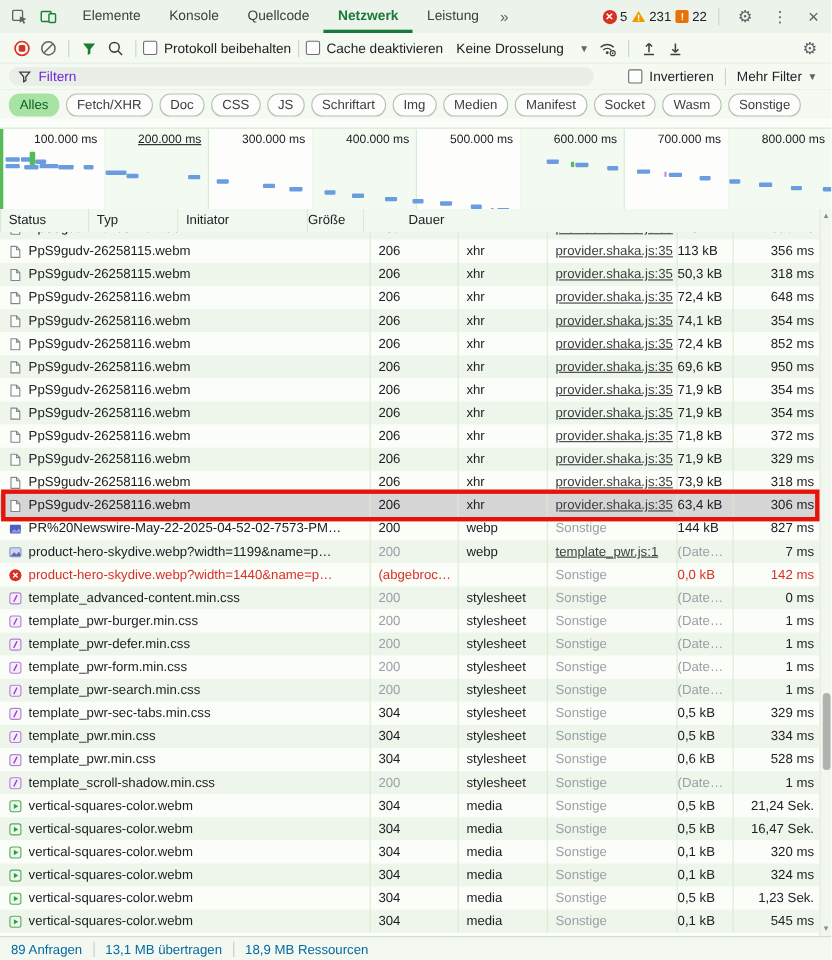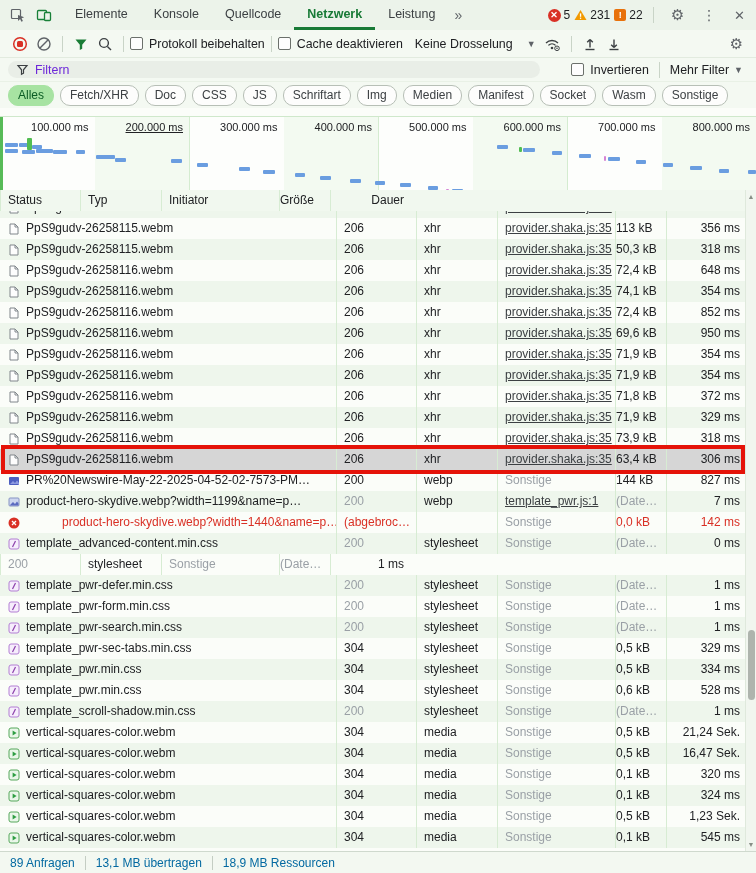--- a/index.html
+++ b/index.html
@@ -73,21 +73,21 @@
   .sort-ic{margin-left:auto;margin-right:6px;font-size:8px;color:#5f6368;}
   .rows{left:0;top:211px;width:745px;height:640px;background:#fbfdf9;overflow:hidden;}
   .row{display:flex;height:21px;background:#fbfdf9;}
   .row.alt{background:#eef6ec;}
   .row.sel{background:#d6d6d6;}
   .row .c-name{font-size:12px;}
   .nm-text{overflow:hidden;white-space:nowrap;flex:1;}
   .ric{width:12px;height:12px;margin-right:6px;flex:none;display:flex;align-items:center;justify-content:center;}
   .muted{color:#9aa0a6;}
   .link{text-decoration:underline;color:#3c4043;}
-  .row.err .cell,.row.err .nm-text{color:#d93025;gap:36px;}
+  .row.err .cell,.row.err .nm-text{color:#d93025;}
   .row.err .muted{color:#9aa0a6;}
   .partialwrap{height:7px;overflow:hidden;}
   .partialwrap .row{margin-top:-14px;}
 
   
   .hl-box{left:1px;top:445px;width:736px;height:21px;border:4px solid #e51309;pointer-events:none;z-index:20;}
 
   
   .sbar{right:0;top:190px;width:11px;height:661px;background:#f1f6ef;border-left:1px solid #dfe9dc;
         box-sizing:border-box;z-index:10;}
@@ -570,20 +570,29 @@
           </span>
           <span class="nm-text">template_advanced-content.min.css</span>
         </div>
         <div class="cell c-status muted">200</div>
         <div class="cell c-typ">stylesheet</div>
         <div class="cell c-init"><span class="muted">Sonstige</span></div>
         <div class="cell c-size muted">(Date…</div>
         <div class="cell c-dur">0 ms</div>
       </div>
       <div class="row">
+        <div class="cell c-name">
+          <span class="ric">
+            <svg width="12" height="12">
+              <rect x="1" y="1" width="10" height="10" rx="2" fill="#f6edfc" stroke="#b37fd4"></rect>
+              <line x1="7.5" y1="3" x2="4.5" y2="9" stroke="#8e44ad" stroke-width="1.2"></line>
+            </svg>
+          </span>
+          <span class="nm-text">template_pwr-burger.min.css</span>
+        </div>
         <div class="cell c-status muted">200</div>
         <div class="cell c-typ">stylesheet</div>
         <div class="cell c-init"><span class="muted">Sonstige</span></div>
         <div class="cell c-size muted">(Date…</div>
         <div class="cell c-dur">1 ms</div>
       </div>
       <div class="row alt">
         <div class="cell c-name">
           <span class="ric">
             <svg width="12" height="12">

